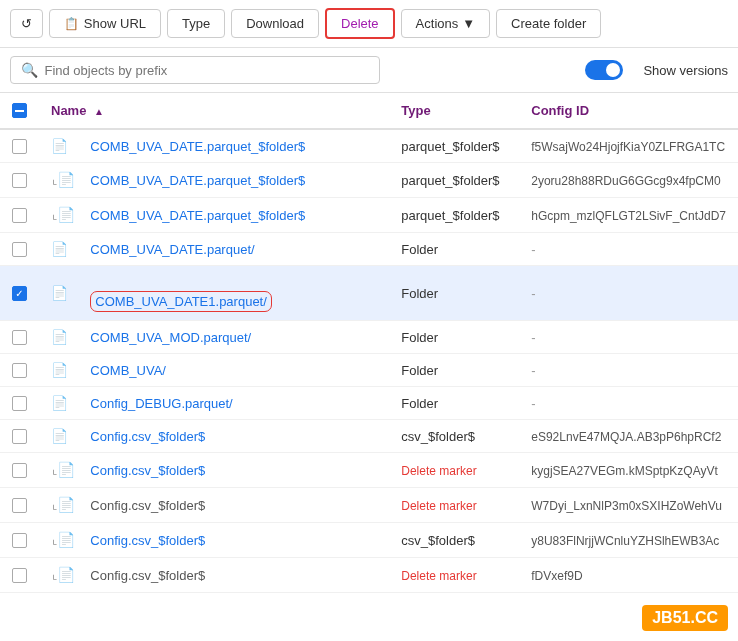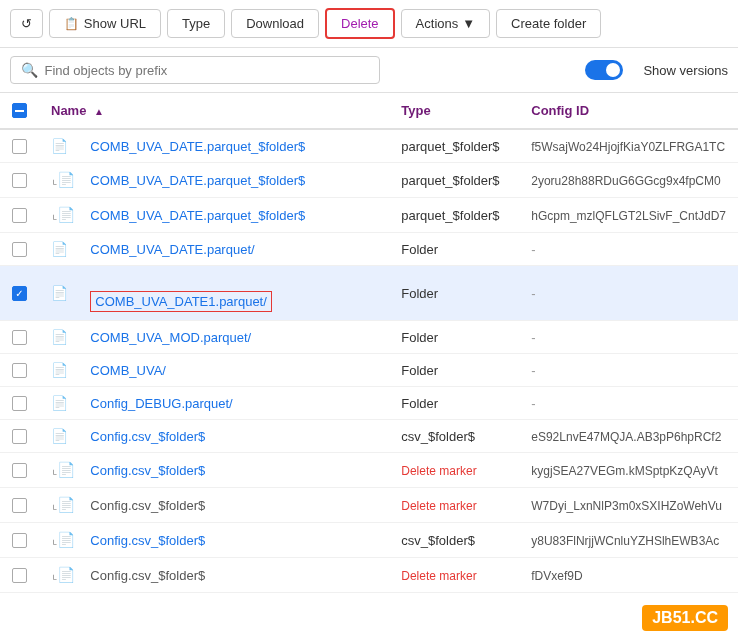--- a/index.html
+++ b/index.html
@@ -308,21 +308,21 @@
           <td style="width: 28px; padding-right: 2px;"><span class="file-icon">📄</span></td>
           <td><a class="file-link">COMB_UVA_DATE.parquet/</a></td>
           <td><span>Folder</span></td>
           <td><span class="dash">-</span></td>
         </tr>
         <tr class="selected">
           <td>
             <div class="checkbox-blue">✓</div>
           </td>
           <td style="width: 28px; padding-right: 2px;"><span class="file-icon">📄</span></td>
-          <td><a class="file-link" style="border: 1px solid rgb(229, 57, 53); padding: 2px 4px; border-radius: 0; display: inline-block;">COMB_UVA_DATE1.parquet/</a></td>
+          <td><a class="file-link" style="border: 1px solid rgb(229, 57, 53); padding: 2px 4px; border-radius: 7px; display: inline-block;">COMB_UVA_DATE1.parquet/</a></td>
           <td><span>Folder</span></td>
           <td><span class="dash">-</span></td>
         </tr>
         <tr>
           <td>
             <div class="checkbox-empty"></div>
           </td>
           <td style="width: 28px; padding-right: 2px;"><span class="file-icon">📄</span></td>
           <td><a class="file-link">COMB_UVA_MOD.parquet/</a></td>
           <td><span>Folder</span></td>

